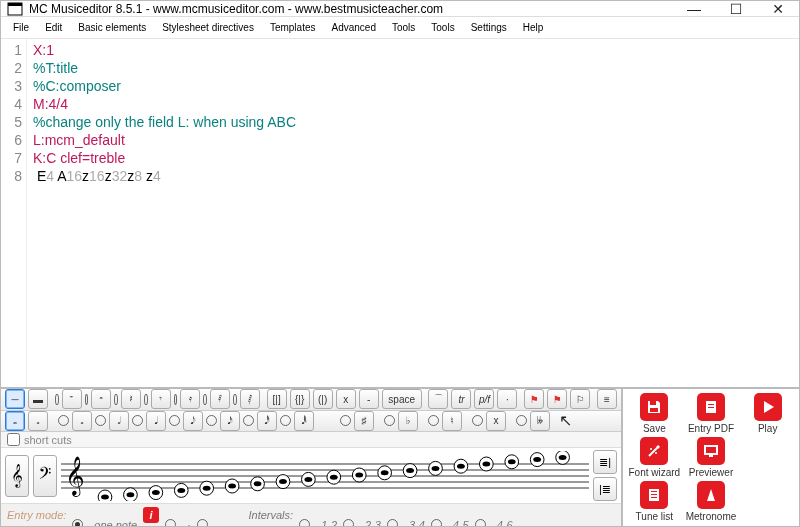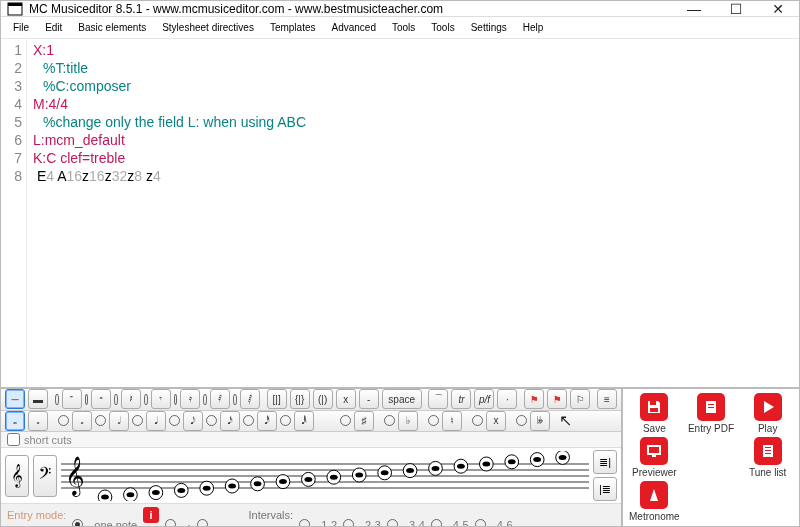--- a/index.html
+++ b/index.html
@@ -11,21 +11,21 @@
 .winbtn { width: 42px; display: flex; align-items: center; justify-content: center; font-size: 14px; color:#222; }
 .menubar { height: 22px; display: flex; align-items: center; padding: 0 4px; font-size: 10px; border-bottom: 1px solid #e5e5e5; }
 .menubar span { padding: 2px 8px; }
 
 .editor { flex: 1; display: flex; background:#fff; overflow: hidden; font-family: Consolas, "Courier New", monospace; font-size: 14px; }
 .gutter { width: 26px; background:#fff; color:#888; text-align: right; padding: 2px 4px; border-right:1px solid #eee; }
 .gutter div { height: 18px; line-height:18px; }
 .code { flex:1; padding: 2px 6px; }
 .code div { height:18px; line-height:18px; white-space: pre; }
 .brown { color:#be185d; }
-.teal { color:#0a8282;margin-left:10px; }
+.teal { color:#0a8282; }
 .gray { color:#aaa; }
 .black { color:#000; }
 
 .bottom { height: 139px; display:flex; border-top:2px solid #bbb; background:#f6f6f6; }
 .leftpanel { flex:1; display:flex; flex-direction:column; border-right:2px solid #bbb; min-width:0; }
 
 .toolrow { height:26px; display:flex; align-items:center; gap:3px; padding:0 4px; border-bottom:1px solid #ccc; background:linear-gradient(#fdfdfd,#eaeaea); }
 .tb { height:20px; min-width:20px; padding:0 3px; border:1px solid #aaa; border-radius:3px; background:linear-gradient(#fff,#e7e7e7); display:flex; align-items:center; justify-content:center; font-size:10px; color:#333; }
 .tb.wide { min-width:40px; }
 .tb.sel { border-color:#2a7bd6; box-shadow:inset 0 0 0 1px #79b6ff; background:#dcebff; }
@@ -33,21 +33,21 @@
 
 .sc { height:18px; display:flex; align-items:center; font-size:11px; color:#888; padding:0 6px; }
 .sc input { margin-right:4px; }
 
 .staffarea { flex:1; display:flex; align-items:center; padding:2px 4px; gap:4px; background:#fff; border-top:1px solid #ddd; border-bottom:1px solid #ddd; }
 .clefbtn { width:24px; height:42px; border:1px solid #aaa; border-radius:3px; background:linear-gradient(#fff,#e7e7e7); display:flex; align-items:center; justify-content:center; font-size:20px; }
 .staff { flex:1; position:relative; height:50px; }
 .staff svg { width:100%; height:100%; }
 .sqbtn { width:24px; height:24px; border:1px solid #aaa; border-radius:3px; background:linear-gradient(#fff,#e7e7e7); display:flex; align-items:center; justify-content:center; font-size:11px; }
 
-.entryrow { height:22px; display:flex; align-items:center; gap:6px; padding:4px 6px; font-size:11px; color:#777; background:#f1f1f1; }
+.entryrow { height:22px; display:flex; align-items:center; gap:6px; padding:4px 6px; font-size:11px; color:#777; background:#f1f1f1;font-style:italic; }
 .radio { display:flex; align-items:center; gap:11px;margin-top:19px; }
 .redbox { width:16px; height:16px; background:#e31c23; border-radius:3px; color:#fff; font-size:11px; display:flex; align-items:center; justify-content:center; font-weight:bold; }
 
 .rightpanel { width:176px; display:grid; grid-template-columns:1fr 1fr 1fr; grid-template-rows:1fr 1fr 1fr; padding:4px; gap:2px; background:#fff; }
 .rbtn { display:flex; flex-direction:column; align-items:center; justify-content:center; gap:2px; font-size:10px; color:#333; }
 .ricon { width:28px; height:28px; background:#e31c23; border-radius:5px; display:flex; align-items:center; justify-content:center; color:#fff; }
 
 .rad { width:11px; height:11px; border:1px solid #666; border-radius:50%; display:inline-block; vertical-align:middle; }
 .rad.on::after { content:""; display:block; width:5px; height:5px; background:#333; border-radius:50%; margin:2px; }
 
@@ -352,20 +352,31 @@
       <div class="ricon">
           <svg width="16" height="16" viewBox="0 0 16 16">
             <path fill="#fff" d="M4 2l10 6-10 6z"></path>
           </svg>
         </div>
       <span>Play</span>
     </div>
     <div class="rbtn">
       <div class="ricon">
           <svg width="16" height="16" viewBox="0 0 16 16">
+            <path stroke="#fff" stroke-width="2" d="M3 13L13 3"></path>
+            <circle cx="12" cy="4" r="1.5" fill="#fff"></circle>
+            <circle cx="5" cy="6" r="1" fill="#fff"></circle>
+            <circle cx="10" cy="10" r="1" fill="#fff"></circle>
+          </svg>
+        </div>
+      <span>Font wizard</span>
+    </div>
+    <div class="rbtn">
+      <div class="ricon">
+          <svg width="16" height="16" viewBox="0 0 16 16">
             <rect x="2" y="3" width="12" height="8" fill="none" stroke="#fff" stroke-width="2"></rect>
             <rect x="6" y="12" width="4" height="2" fill="#fff"></rect>
           </svg>
         </div>
       <span>Previewer</span>
     </div>
     <div></div>
     <div class="rbtn">
       <div class="ricon">
           <svg width="16" height="16" viewBox="0 0 16 16">

